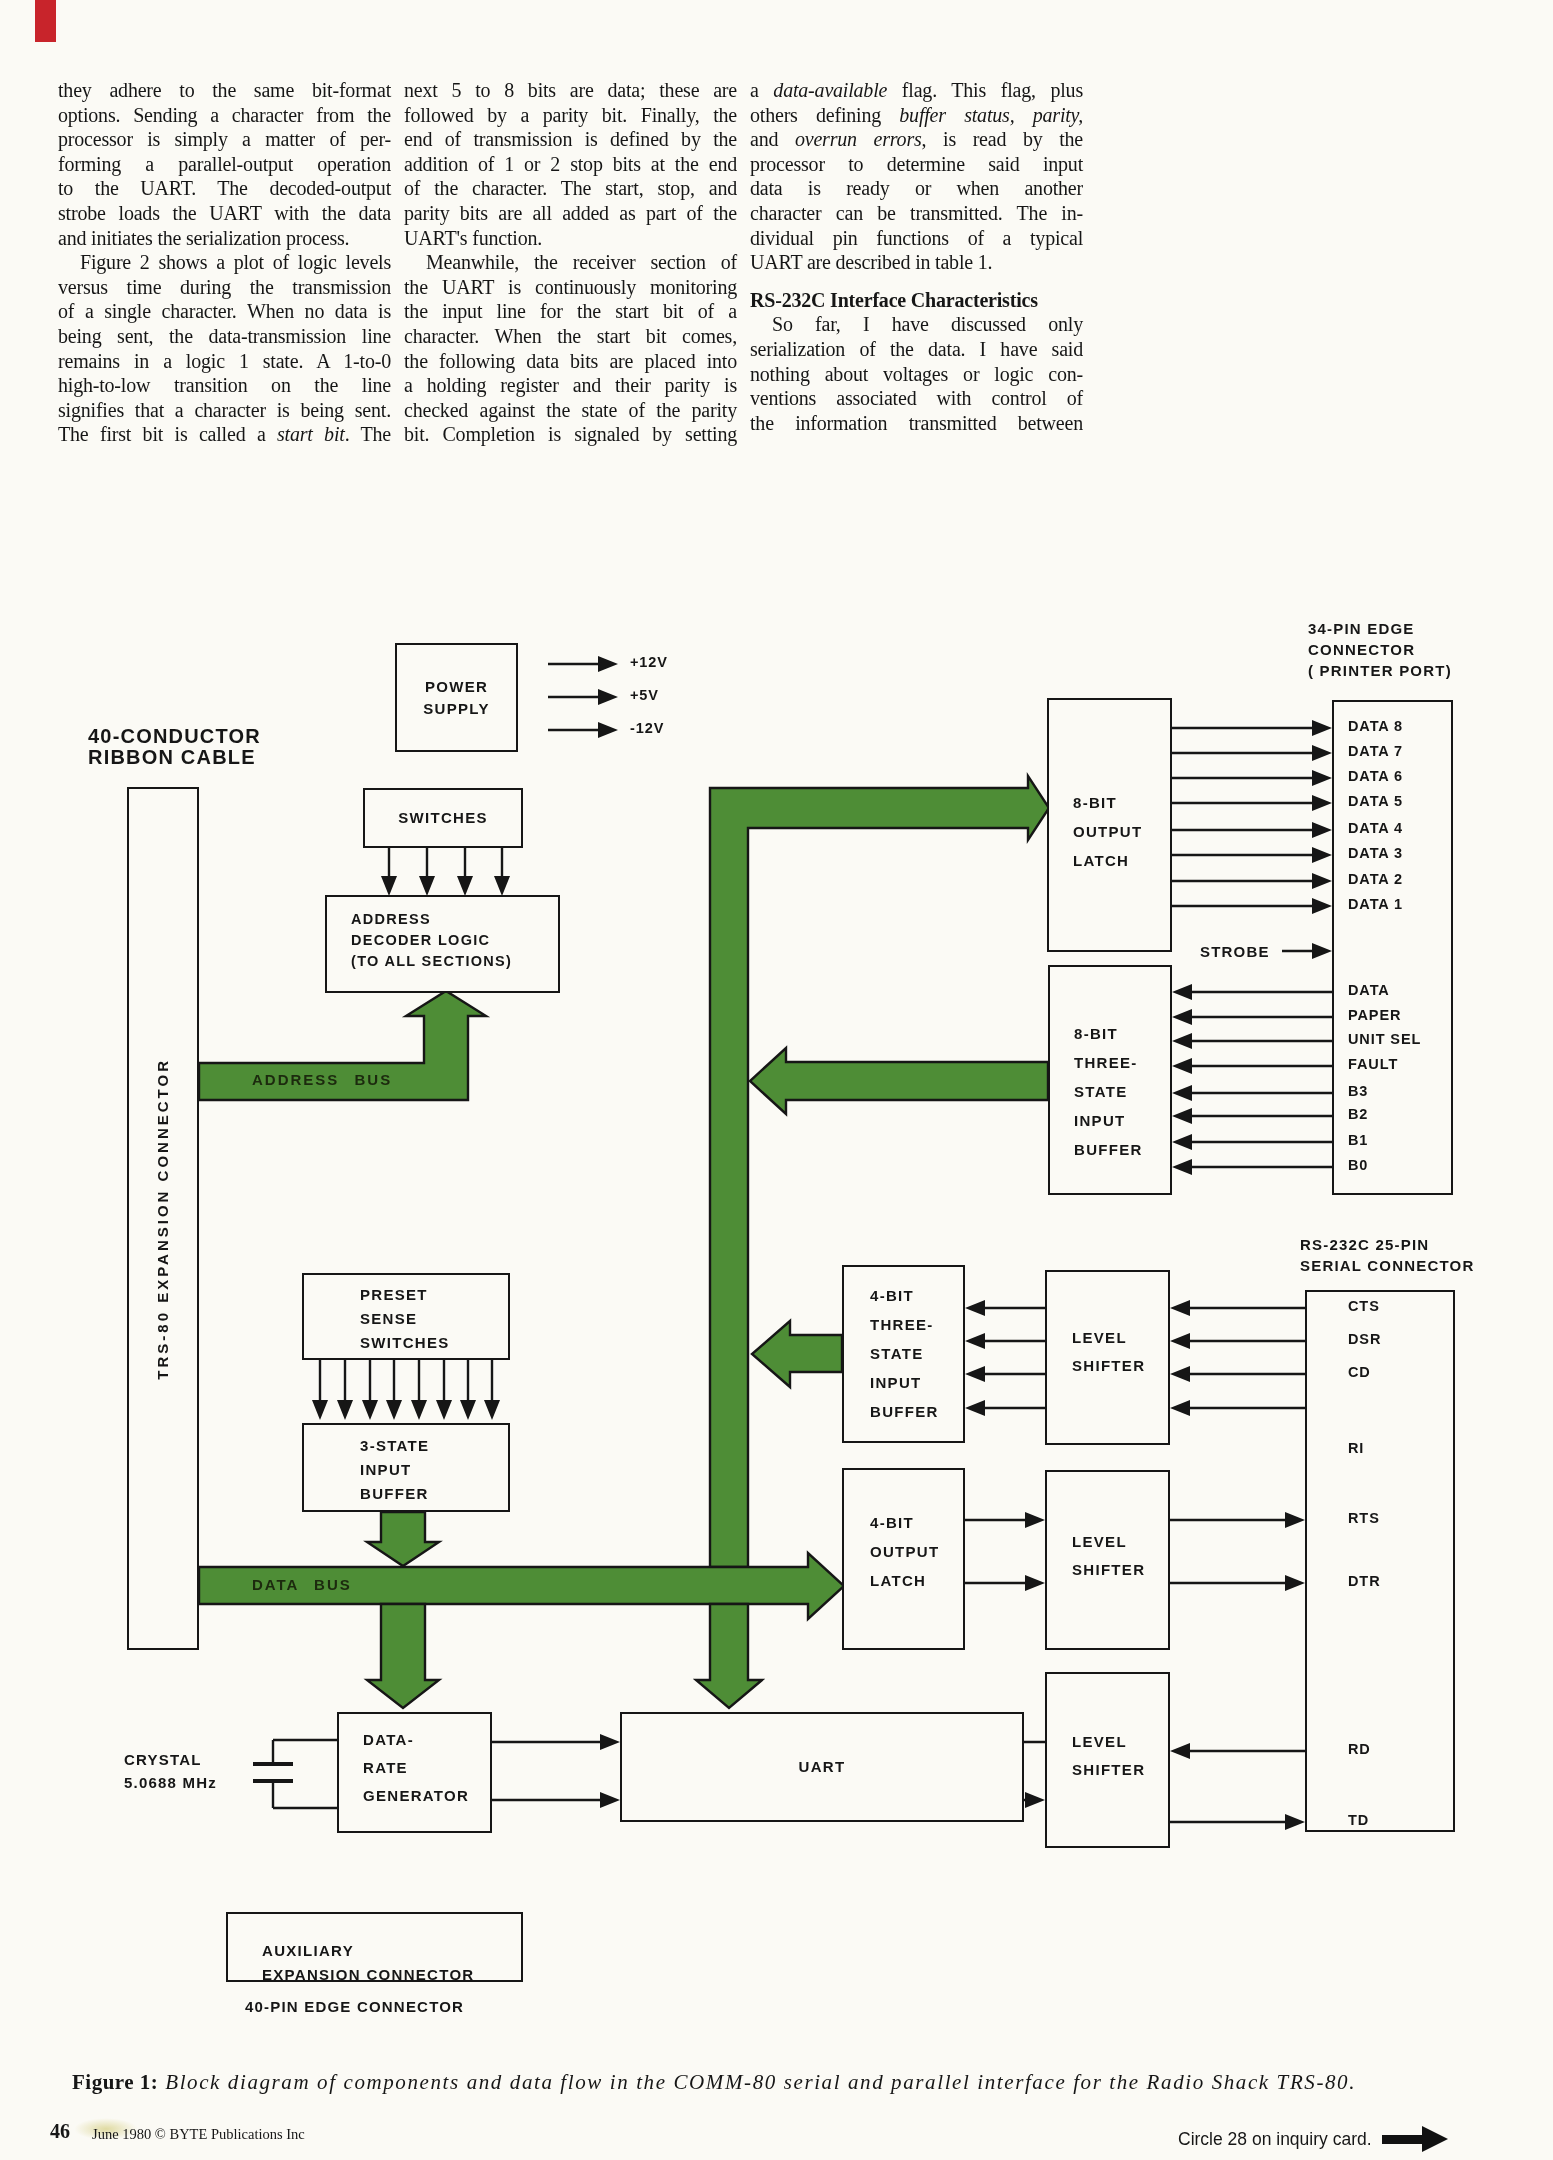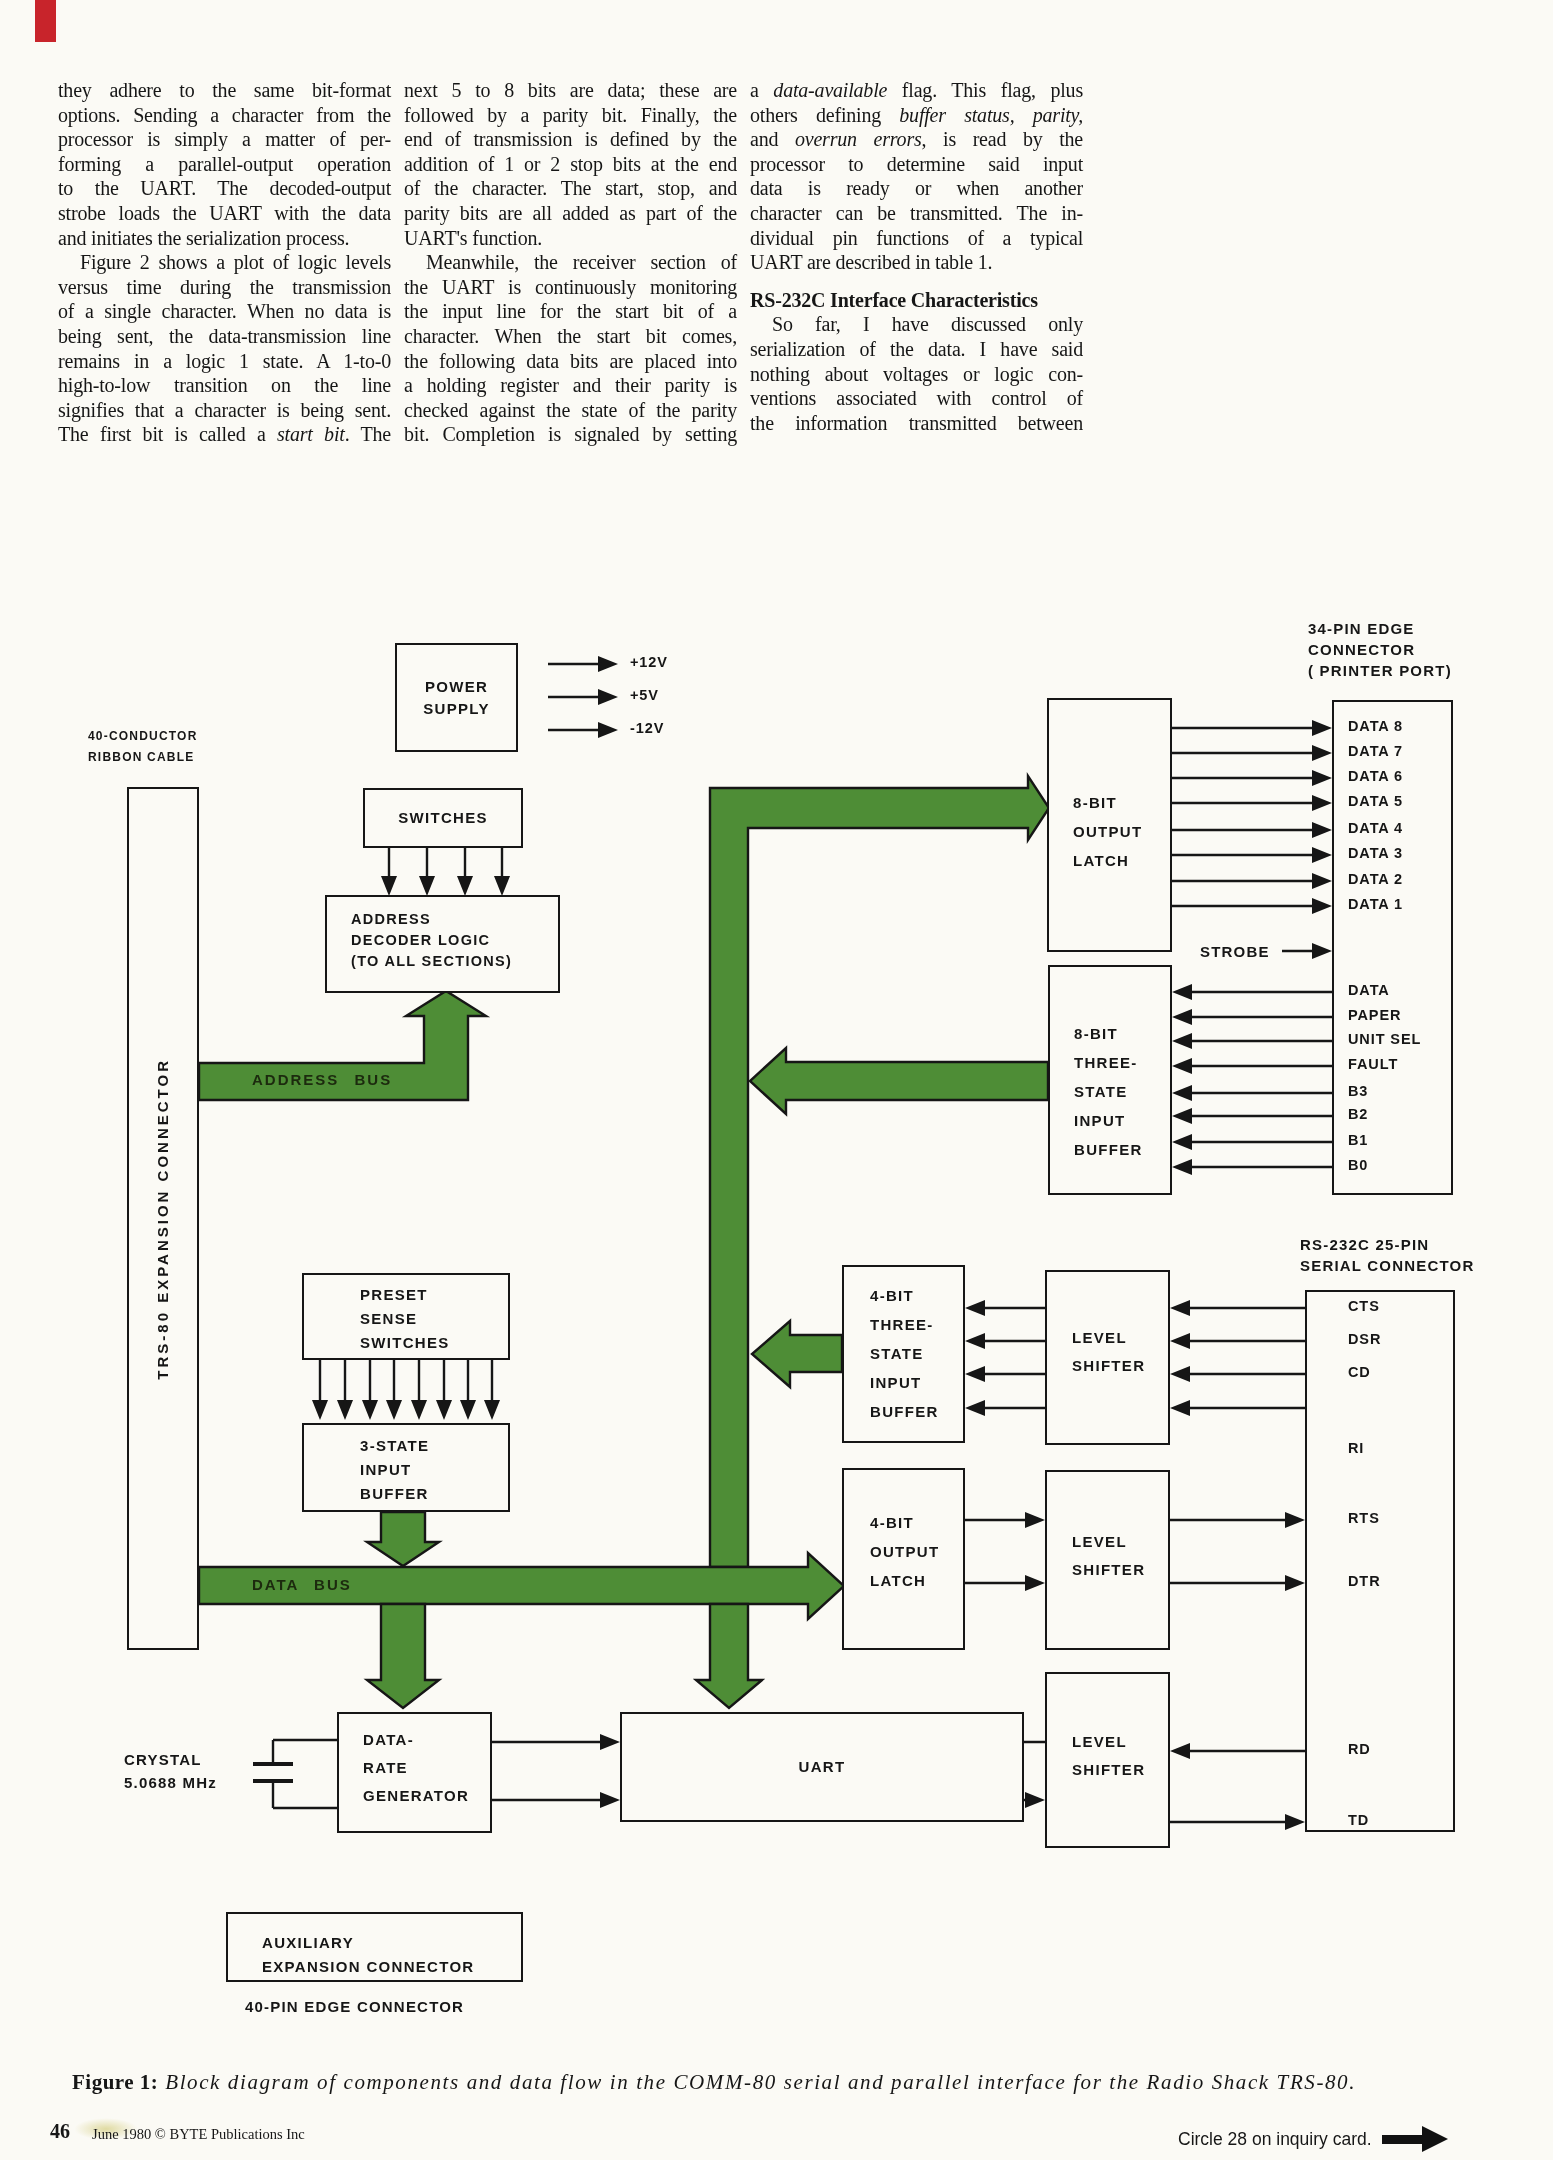--- a/index.html
+++ b/index.html
@@ -378,25 +378,25 @@
   <div class="dbox" id="b-serialconn" style="left: 1305px; top: 1290px; width: 150px; height: 542px;"></div>
   <div class="dbox" id="b-uart" style="left: 620px; top: 1712px; width: 404px; height: 110px; display: flex; align-items: center; justify-content: center; text-align: center;">
       <div class="blabel" style="line-height: 22px;">UART</div>
     </div>
   <div class="dbox" id="b-drg" style="left: 337px; top: 1712px; width: 155px; height: 121px;">
       <div class="blabel" style="padding-left: 24px; padding-top: 12px; line-height: 28px;">DATA-
 RATE
 GENERATOR</div>
     </div>
   <div class="dbox" id="b-aux" style="left: 226px; top: 1912px; width: 297px; height: 70px;">
-      <div class="blabel" style="padding-left: 34px; padding-top: 17px; line-height: 24px;">AUXILIARY
+      <div class="blabel" style="padding-left: 34px; padding-top: 25px; line-height: 24px;">AUXILIARY
 EXPANSION CONNECTOR</div>
     </div>
 
-  <div class="dlabel" style="left:88px;top:726px;font-size:12px">40-CONDUCTOR
+  <div class="dlabel" style="left:88px;top:726px;font-size:20px">40-CONDUCTOR
 RIBBON CABLE</div>
   <div class="dlabel" style="left:1308px;top:618px">34-PIN EDGE
 CONNECTOR
 ( PRINTER PORT)</div>
   <div class="dlabel" style="left:1300px;top:1234px">RS-232C 25-PIN
 SERIAL CONNECTOR</div>
   <div class="dlabel" style="left:1200px;top:941px">STROBE</div>
   <div class="buslabel" style="left:252px;top:1071px">ADDRESS BUS</div>
   <div class="buslabel" style="left:252px;top:1576px">DATA BUS</div>
   <div class="dlabel" style="left:124px;top:1748px;line-height:23px">CRYSTAL

